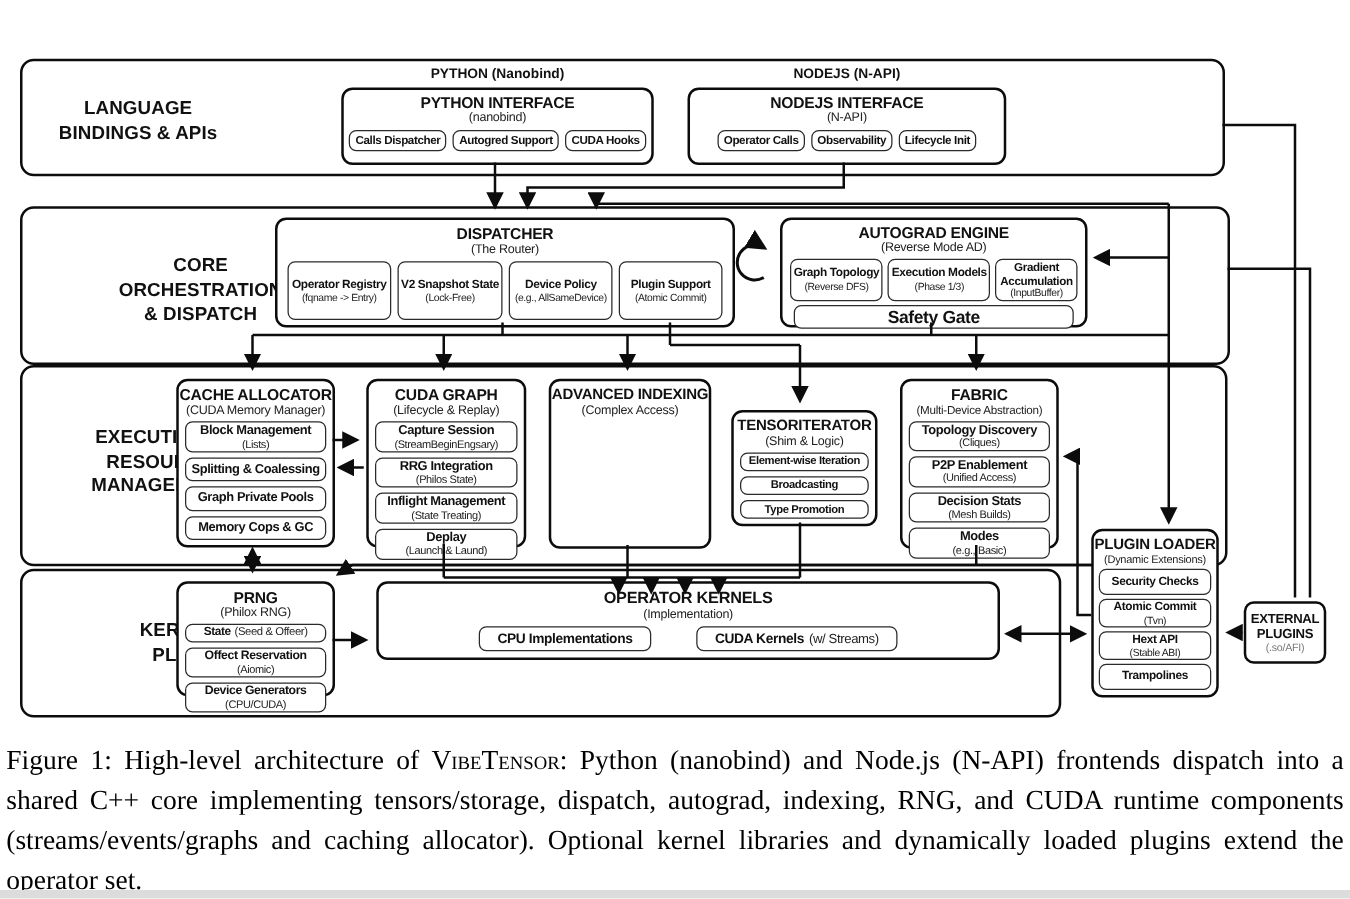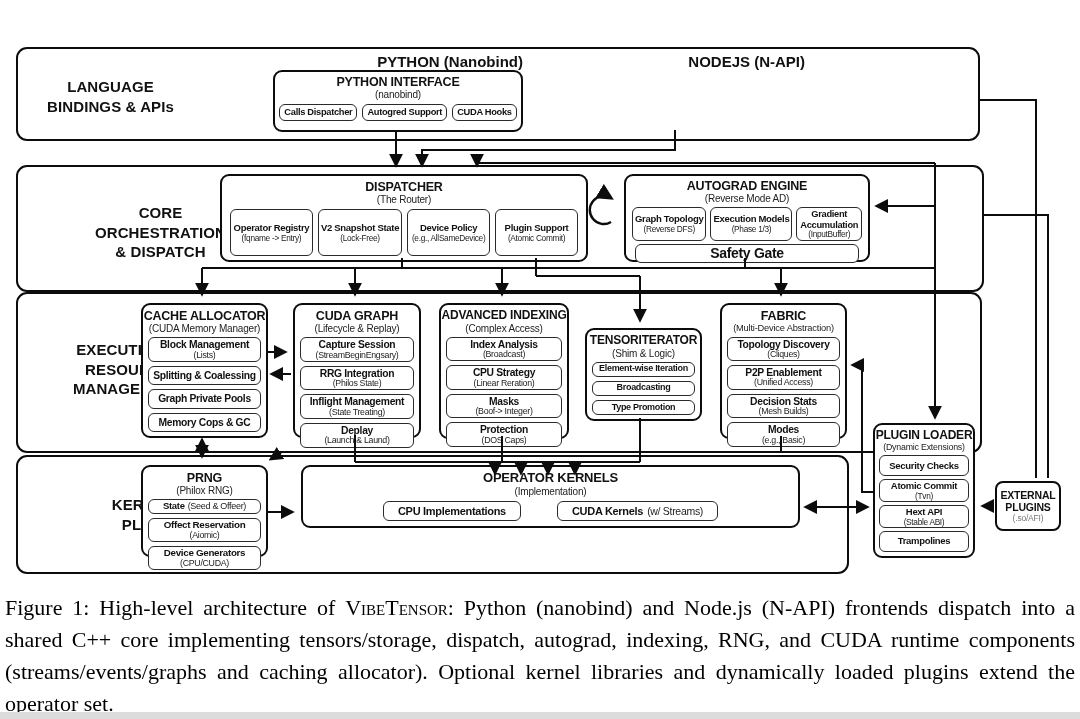--- a/index.html
+++ b/index.html
@@ -4,21 +4,21 @@
 <style>
   html,body{margin:0;padding:0;background:#fff;}
   #stage{position:relative;width:1080px;height:719px;background:#ffffff;
          font-family:"Liberation Sans",sans-serif;color:#111;overflow:hidden;}
   .pre{white-space:pre-line;}
   .page-title{position:absolute;top:6px;left:0;width:1080px;text-align:center;
       font-size:20px;font-weight:bold;letter-spacing:-0.3px;color:#0c0c0c;}
   .layer{position:absolute;border:2.5px solid #0c0c0c;border-radius:11px;background:#fff;}
   .layer-label{position:absolute;font-weight:bold;font-size:15px;line-height:1.3;
       text-align:center;letter-spacing:0.1px;}
-  .sec-heading{position:absolute;text-align:right;font-weight:bold;font-size:15px;}
+  .sec-heading{position:absolute;text-align:center;font-weight:bold;font-size:11px;}
   .bigbox{position:absolute;border:2.5px solid #0c0c0c;border-radius:9px;background:#fff;
       display:flex;flex-direction:column;align-items:center;box-sizing:border-box;}
   .bb-title{font-weight:bold;font-size:12.5px;line-height:1.15;letter-spacing:-0.2px;white-space:nowrap;}
   .bb-sub{font-size:10px;line-height:1.1;color:#222;white-space:nowrap;letter-spacing:-0.2px;}
   .chip{border:1.5px solid #2a2a2a;border-radius:6px;background:#fff;text-align:center;
       display:flex;flex-direction:column;justify-content:center;box-sizing:border-box;}
   .chip-title{font-weight:bold;line-height:1.1;letter-spacing:-0.3px;}
   .chip-sub{font-weight:normal;line-height:1.05;letter-spacing:-0.3px;color:#222;}
   
   .iface{padding:3px 6px;}
@@ -91,20 +91,35 @@
           </div>
         <div class="chip">
             <span class="chip-title">Autogred Support</span>
           </div>
         <div class="chip">
             <span class="chip-title">CUDA Hooks</span>
           </div>
       </div>
     </div>
     <div class="sec-heading" style="left:532px;top:4px;width:255px;">NODEJS (N-API)</div>
+    <div class="bigbox iface" style="left:532px;top:21px;width:255px;height:62px;">
+      <div class="bb-title">NODEJS INTERFACE</div>
+      <div class="bb-sub">(N-API)</div>
+      <div class="chip-row">
+        <div class="chip">
+            <span class="chip-title">Operator Calls</span>
+          </div>
+        <div class="chip">
+            <span class="chip-title">Observability</span>
+          </div>
+        <div class="chip">
+            <span class="chip-title">Lifecycle Init</span>
+          </div>
+      </div>
+    </div>
   </div>
 
   <div class="layer" style="left:16px;top:165px;width:964px;height:123px;">
     <div class="layer-label pre" style="left:45px;top:36px;width:195px;">CORE
 ORCHESTRATION
 &amp; DISPATCH</div>
     <div class="bigbox disp" style="left:202px;top:7px;width:368px;height:88px;">
       <div class="bb-title">DISPATCHER</div>
       <div class="bb-sub">(The Router)</div>
       <div class="chip-row">
@@ -193,38 +208,20 @@
         <div class="chip">
           <div class="chip-title">Deplay</div>
           <div class="chip-sub">(Launch &amp; Laund)</div>
         </div>
       </div>
     </div>
 
     <div class="bigbox stack" style="left:421px;top:9px;width:130px;height:136px;">
       <div class="bb-title" style="font-size:12px;">ADVANCED INDEXING</div>
       <div class="bb-sub">(Complex Access)</div>
-      <div class="chip-col">
-        <div class="chip">
-          <div class="chip-title">Index Analysis</div>
-          <div class="chip-sub">(Broadcast)</div>
-        </div>
-        <div class="chip">
-          <div class="chip-title">CPU Strategy</div>
-          <div class="chip-sub">(Linear Reration)</div>
-        </div>
-        <div class="chip">
-          <div class="chip-title">Masks</div>
-          <div class="chip-sub">(Boof-&gt; Integer)</div>
-        </div>
-        <div class="chip">
-          <div class="chip-title">Protection</div>
-          <div class="chip-sub">(DOS Caps)</div>
-        </div>
-      </div>
     </div>
 
     <div class="bigbox stack small" style="left:567px;top:34px;width:117px;height:93px;">
       <div class="bb-title" style="font-size:12px;">TENSORITERATOR</div>
       <div class="bb-sub">(Shim &amp; Logic)</div>
       <div class="chip-col">
         <div class="chip">
           <div class="chip-title">Element-wise Iteration</div>
         </div>
         <div class="chip">

